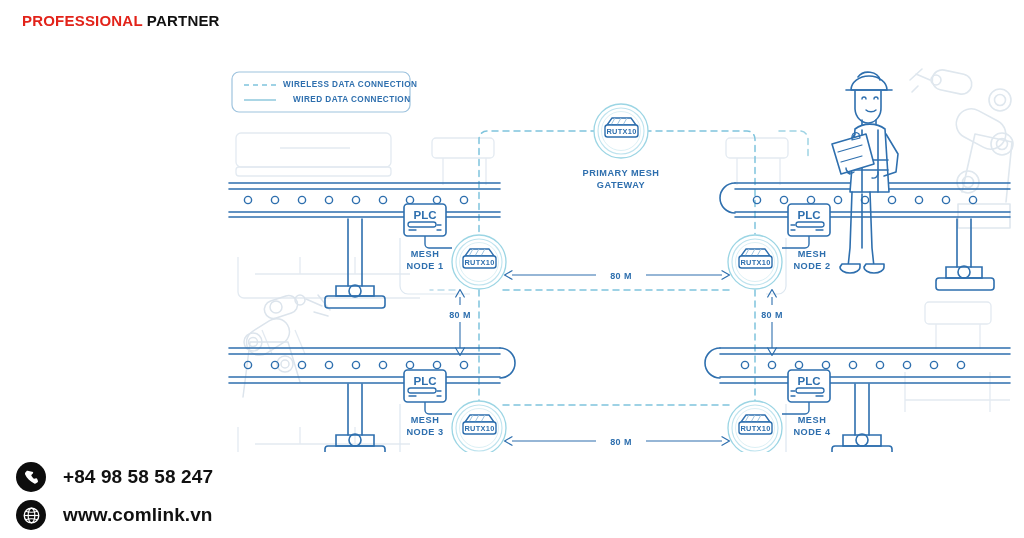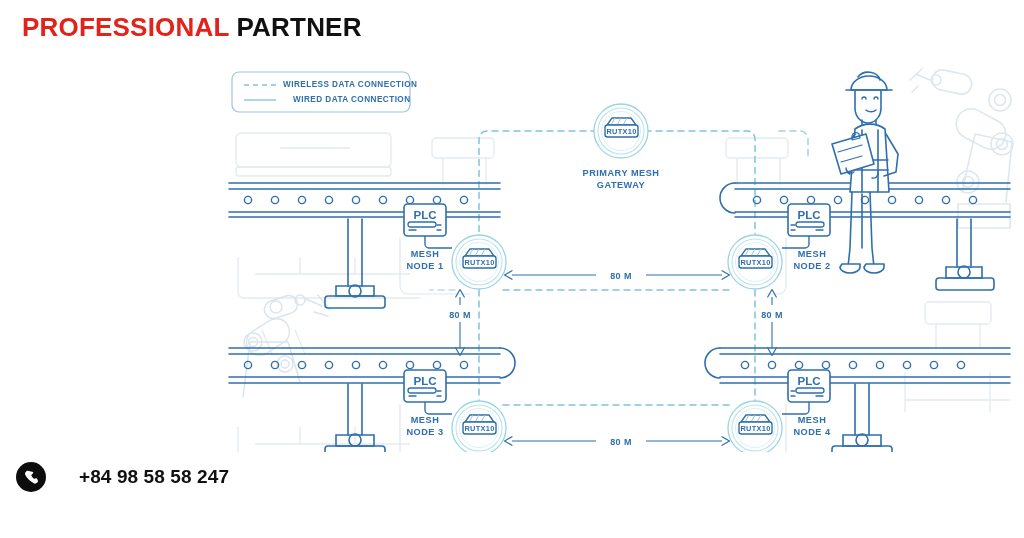--- a/index.html
+++ b/index.html
@@ -13,40 +13,39 @@
     position: relative;
     font-family: "Liberation Sans", sans-serif;
     overflow: hidden;
   }
 
   
   #header {
     position: absolute;
     left: 22px;
     top: 12px;
-    font-size: 26px;
+    font-size: 15px;
     font-weight: bold;
     letter-spacing: 0.2px;
     white-space: nowrap;
   }
   #header .hdr-red { color: #E2231A; }
   #header .hdr-black { color: #111111; }
 
   
   #footer {
     position: absolute;
     left: 16px;
     top: 458px;
     width: 340px;
   }
   .footer-row {
     display: flex;
     align-items: center;
     height: 38px;
-    gap: 16px;
   }
   .footer-icon {
     width: 30px;
     height: 30px;
     border-radius: 50%;
     background: #0d0d0d;
     display: flex;
     align-items: center;
     justify-content: center;
     flex: 0 0 auto;
@@ -456,13 +455,25 @@
 
 <div id="footer">
   <div class="footer-row">
     <span class="footer-icon">
       <svg width="17" height="17" viewBox="0 0 24 24">
         <path d="M6.6 2.5c-.6-.2-1.3 0-1.7.5L3.3 5.1c-.6.7-.7 1.7-.3 2.6 1.2 2.8 3 5.4 5.3 7.6 2.2 2.2 4.8 4 7.6 5.2.9.4 1.9.3 2.6-.3l2.1-1.6c.5-.4.7-1.1.5-1.7l-1-2.9c-.2-.6-.9-1-1.6-.9l-2.7.5c-.5.1-1-.1-1.3-.5-1-1.1-1.9-2.3-2.6-3.6-.3-.5-.2-1.1.2-1.5l1.8-1.8c.5-.5.6-1.2.3-1.8L6.6 2.5z" fill="#ffffff"></path>
       </svg>
     </span>
     <span class="footer-text">+84 98 58 58 247</span>
   </div>
+  <div class="footer-row">
+    <span class="footer-icon">
+      <svg width="19" height="19" viewBox="0 0 24 24">
+        <circle cx="12" cy="12" r="9.2" fill="none" stroke="#ffffff" stroke-width="1.7"></circle>
+        <ellipse cx="12" cy="12" rx="4.2" ry="9.2" fill="none" stroke="#ffffff" stroke-width="1.5"></ellipse>
+        <line x1="3" y1="12" x2="21" y2="12" stroke="#ffffff" stroke-width="1.5"></line>
+        <path d="M4.8 6.6 C8 8.4 16 8.4 19.2 6.6" fill="none" stroke="#ffffff" stroke-width="1.4"></path>
+        <path d="M4.8 17.4 C8 15.6 16 15.6 19.2 17.4" fill="none" stroke="#ffffff" stroke-width="1.4"></path>
+      </svg>
+    </span>
+    <span class="footer-text">www.comlink.vn</span>
+  </div>
 </div>
 
 </body></html>

